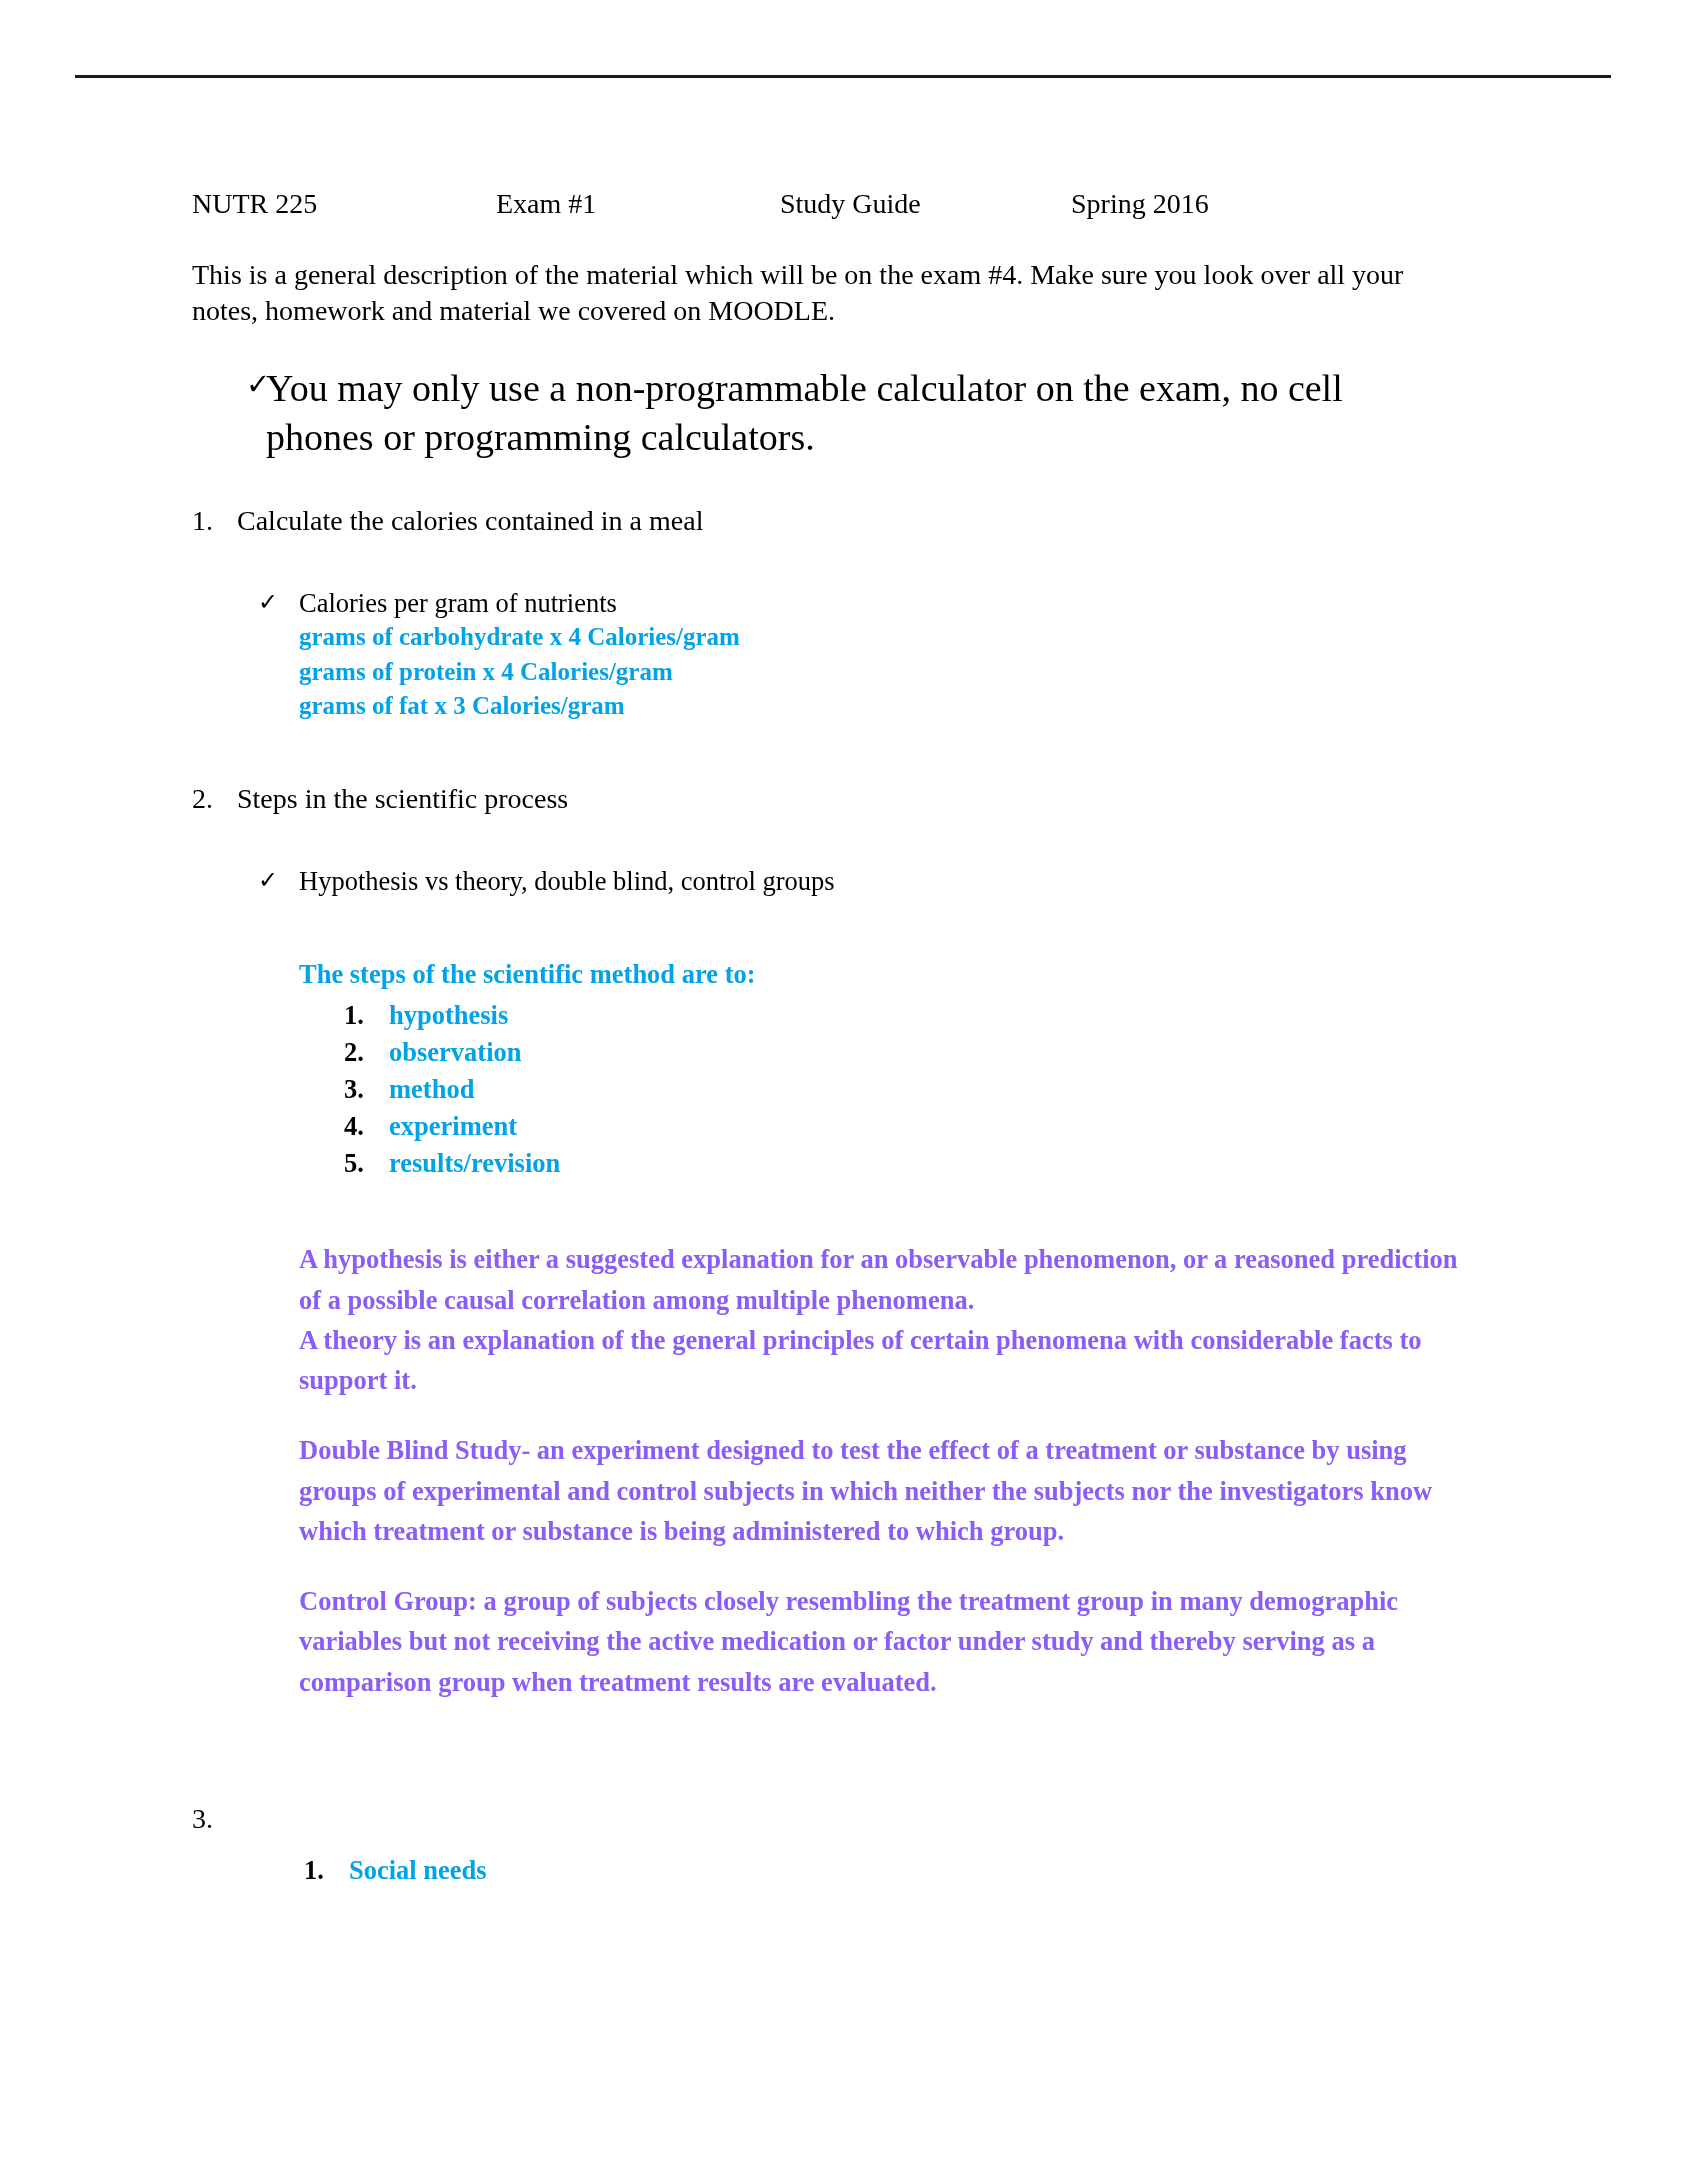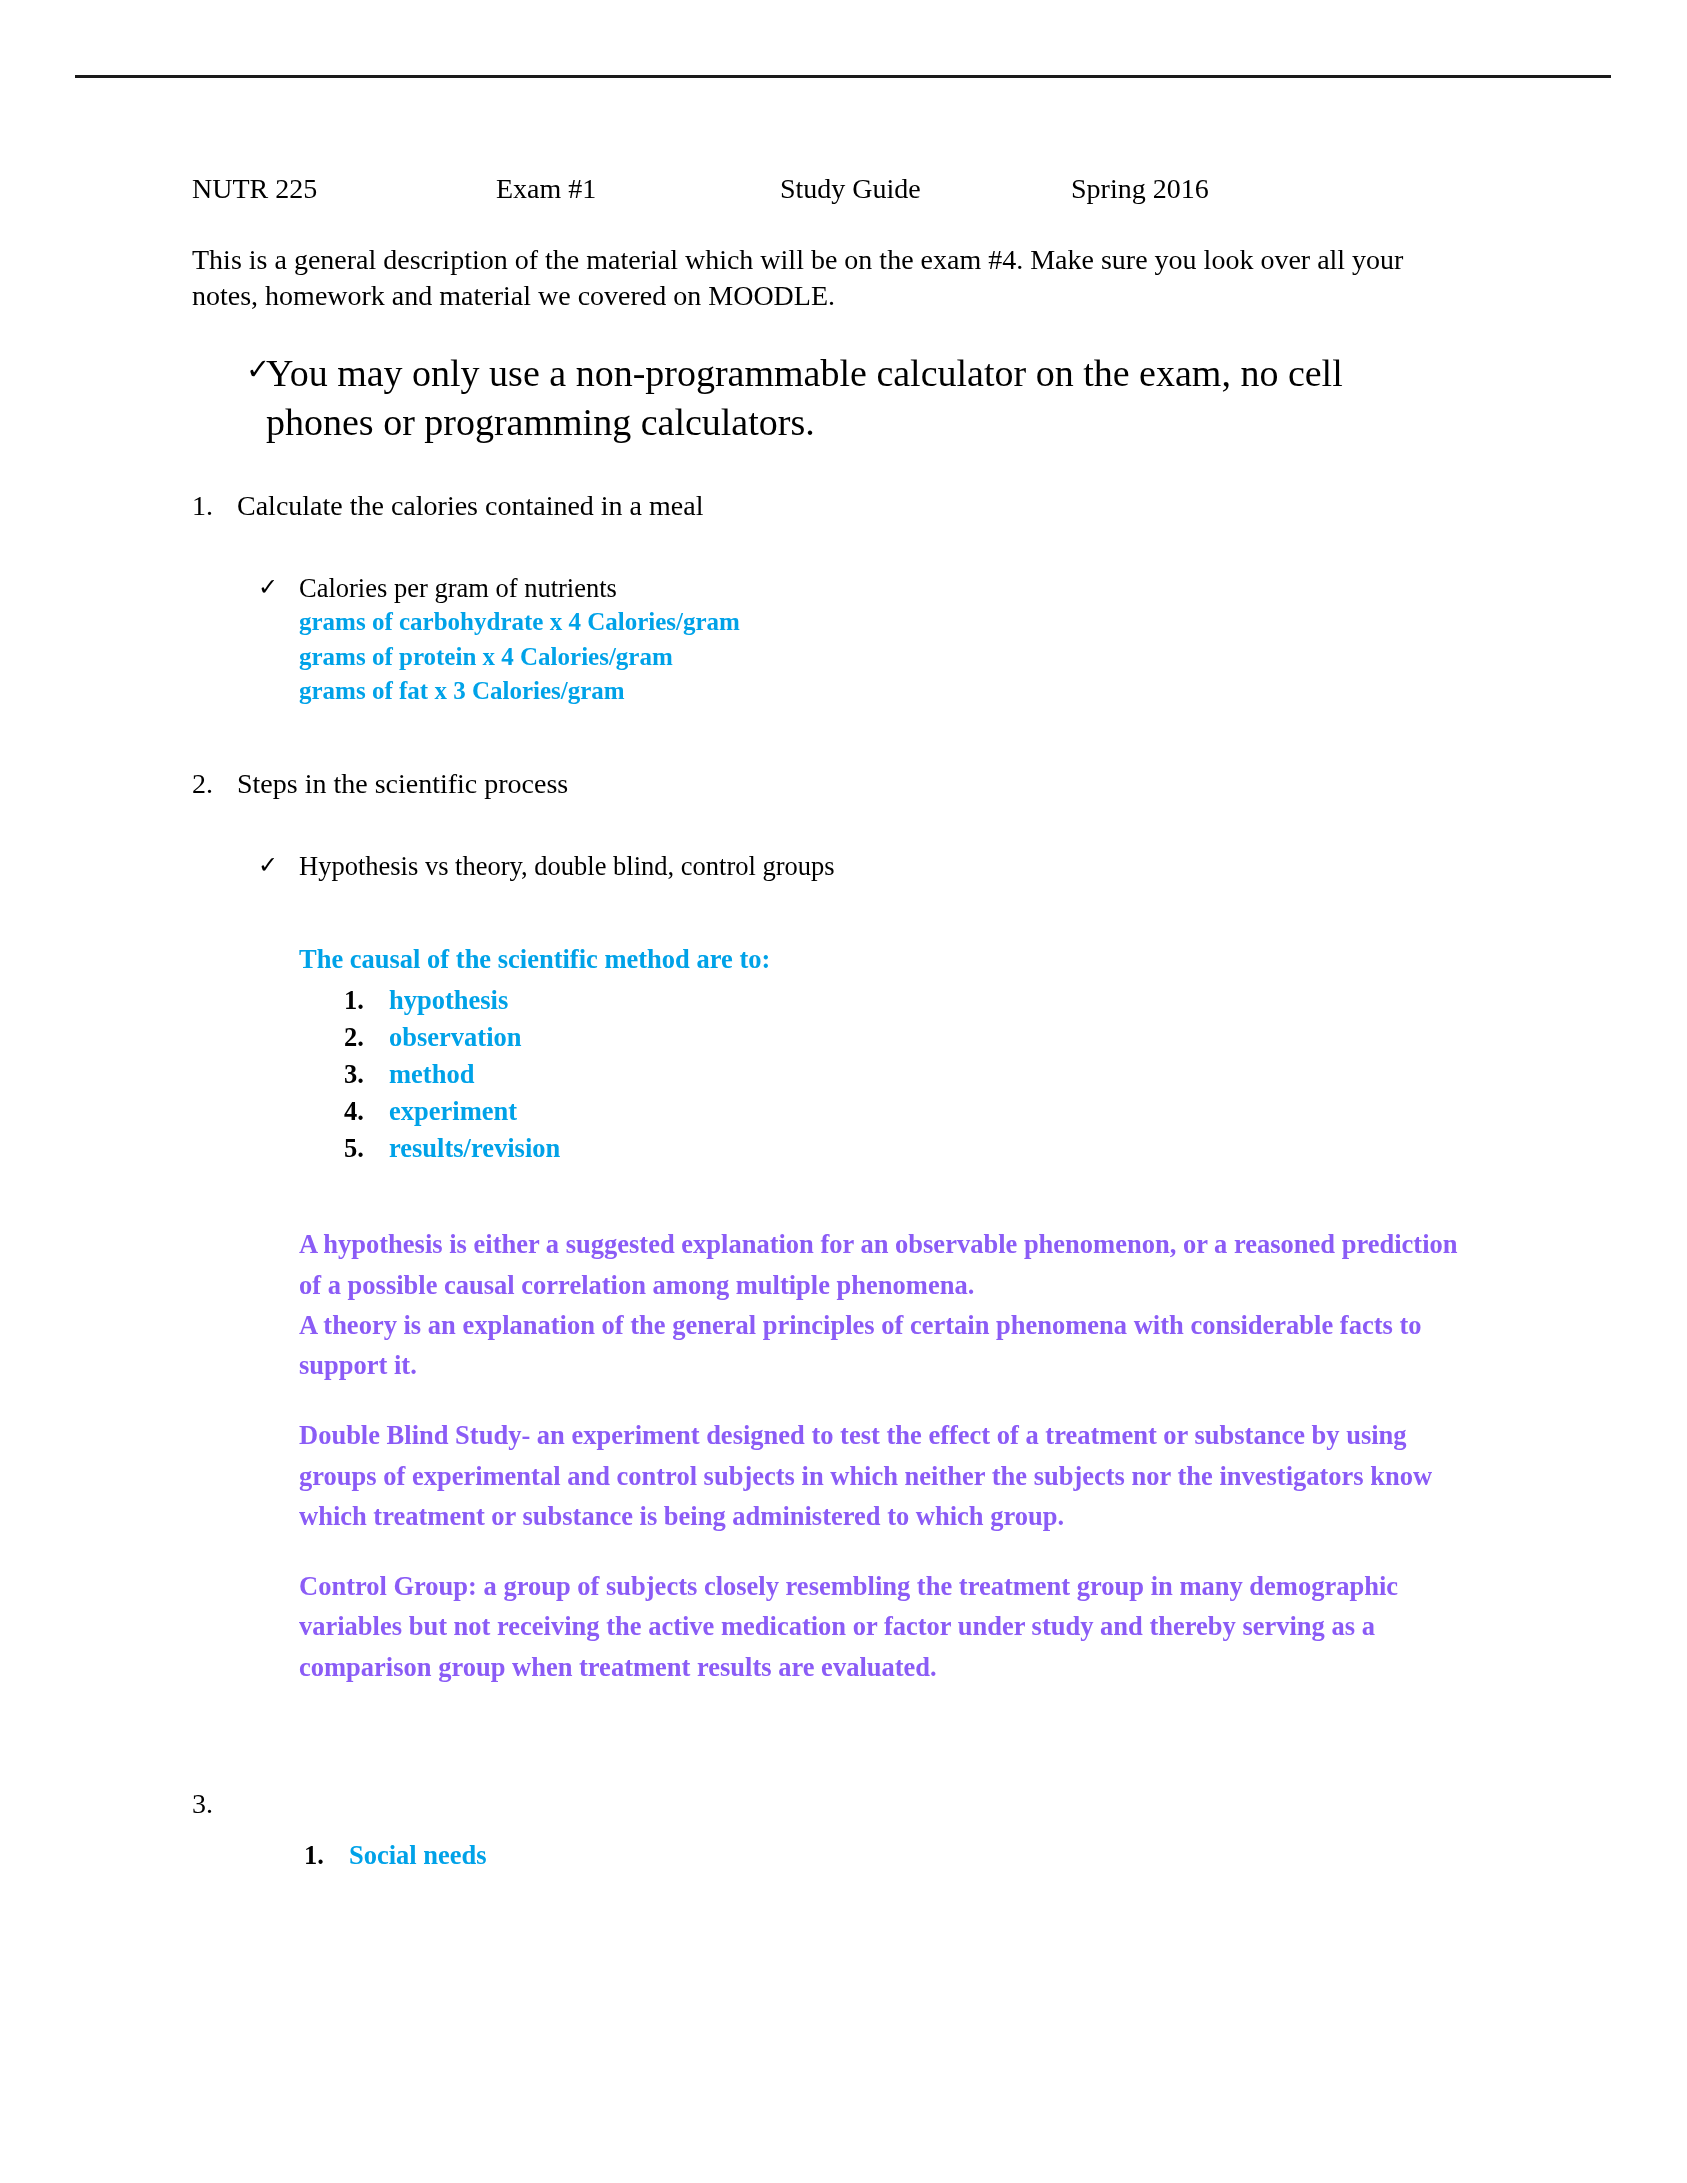--- a/index.html
+++ b/index.html
@@ -30,21 +30,21 @@
     top: 75px;
     width: 1536px;
     height: 2.6px;
     background: #1a1a1a;
   }
 
   
   .content {
     position: absolute;
     left: 192px;
-    top: 172px;
+    top: 187px;
     width: 1323px;
   }
 
   
   .title-row {
     font-size: 28px;
     line-height: 1.18;
     white-space: pre;
     margin-bottom: 37px;
   }
@@ -199,21 +199,21 @@
       <span>Steps in the scientific process</span>
     </div>
     <div class="gap-md"></div>
     <div class="check-item">
       <span class="check">✓</span>
       <span>Hypothesis vs theory, double blind, control groups</span>
     </div>
 
     <div class="gap-lg"></div>
 
-    <div class="blue-head">The causal of the scientific method are to:</div>
+    <div class="blue-head">The steps of the scientific method are to:</div>
     <ul class="blue-list">
       <li>
         <span class="li-num">1.</span>
         <span>hypothesis</span>
       </li>
       <li>
         <span class="li-num">2.</span>
         <span>observation</span>
       </li>
       <li>

